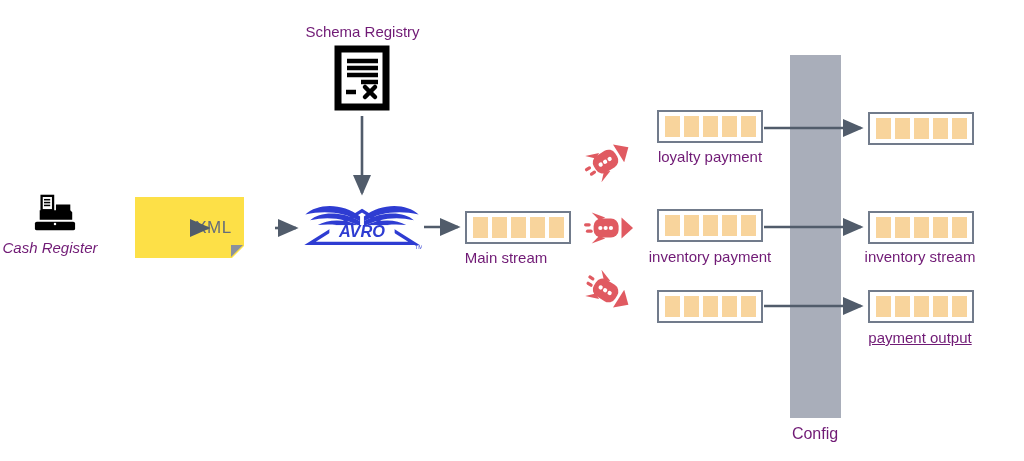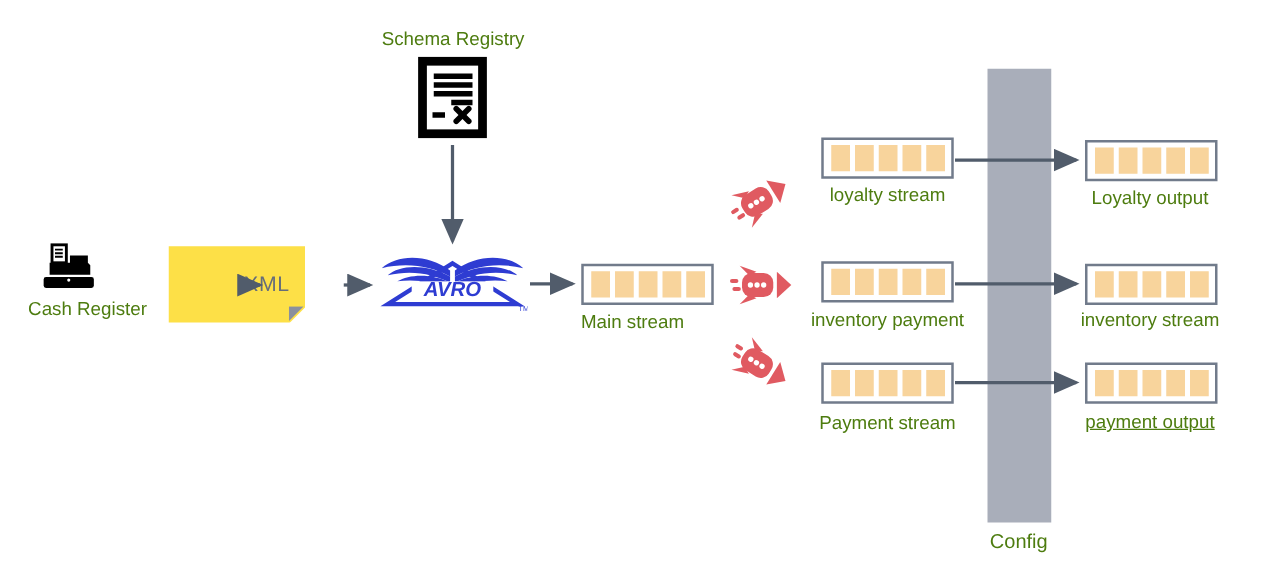--- a/index.html
+++ b/index.html
@@ -1,21 +1,21 @@
 <!DOCTYPE html>
 <html><head>
 <meta charset="utf-8">
 <style>
   html,body{margin:0;padding:0;background:#fff;}
   .stage{
     position:relative;width:1024px;height:461px;background:#ffffff;overflow:hidden;
     font-family:"Liberation Sans", sans-serif;
   }
   .lbl{
-    position:absolute;color:#4d7c0f;font-size:15px;text-align:center;
+    position:absolute;color:#701a75;font-size:15px;text-align:center;
     white-space:nowrap;line-height:18px;
   }
   
   .queue{
     position:absolute;width:106px;height:33px;background:#fff;
     border:2px solid #717B8B;box-sizing:border-box;
     display:flex;align-items:center;justify-content:center;gap:4px;z-index:2;
   }
   .cell{width:15px;height:21px;background:#F8D49C;}
   
@@ -49,21 +49,21 @@
     <svg width="44" height="42" viewBox="0 0 46 42">
       <rect x="9" y="1" width="12" height="15" fill="#fff" stroke="#000" stroke-width="2.4"></rect>
       <line x1="11.5" y1="5" x2="18" y2="5" stroke="#000" stroke-width="1.6"></line>
       <line x1="11.5" y1="8" x2="18" y2="8" stroke="#000" stroke-width="1.6"></line>
       <line x1="11.5" y1="11" x2="18" y2="11" stroke="#000" stroke-width="1.6"></line>
       <path d="M7 16 L24 16 L24 10 L39 10 L39 16 L41 18 L41 26 L7 26 Z" fill="#000"></path>
       <rect x="2" y="28" width="42" height="9" rx="2" fill="#000"></rect>
       <circle cx="23" cy="30.5" r="1.3" fill="#fff"></circle>
     </svg>
   </div>
-  <div class="lbl" style="left:20px;top:239px;width:100px;">Cash Register</div>
+  <div class="lbl" style="left:0;top:239px;width:100px;font-style:italic;">Cash Register</div>
 
   <div class="doc" style="left:135px;top:197px;">
     <span class="doc-label">XML</span>
     <span class="fold-flap"></span>
     <span class="fold-cut"></span>
   </div>
 
 
   <div class="lbl" style="left:290px;top:23px;width:145px;">Schema Registry</div>
   <div class="icon-wrap" style="left:334px;top:45px;">
@@ -153,51 +153,49 @@
     </svg>
   </div>
 
   <div class="queue" style="left:657px;top:110px;">
     <div class="cell"></div>
     <div class="cell"></div>
     <div class="cell"></div>
     <div class="cell"></div>
     <div class="cell"></div>
   </div>
-  <div class="lbl" style="left:640px;top:148px;width:140px;">loyalty stream</div>
+  <div class="lbl" style="left:640px;top:148px;width:140px;">loyalty payment</div>
 
   <div class="queue" style="left:657px;top:209px;">
     <div class="cell"></div>
     <div class="cell"></div>
     <div class="cell"></div>
     <div class="cell"></div>
     <div class="cell"></div>
   </div>
   <div class="lbl" style="left:640px;top:248px;width:140px;">inventory payment</div>
 
   <div class="queue" style="left:657px;top:290px;">
     <div class="cell"></div>
     <div class="cell"></div>
     <div class="cell"></div>
     <div class="cell"></div>
     <div class="cell"></div>
   </div>
-  <div class="lbl" style="left:640px;top:330px;width:140px;">Payment stream</div>
 
   <div class="bar"></div>
   <div class="lbl" style="left:780px;top:425px;width:70px;font-size:16px;">Config</div>
 
   <div class="queue" style="left:868px;top:112px;">
     <div class="cell"></div>
     <div class="cell"></div>
     <div class="cell"></div>
     <div class="cell"></div>
     <div class="cell"></div>
   </div>
-  <div class="lbl" style="left:850px;top:150px;width:140px;">Loyalty output</div>
 
   <div class="queue" style="left:868px;top:211px;">
     <div class="cell"></div>
     <div class="cell"></div>
     <div class="cell"></div>
     <div class="cell"></div>
     <div class="cell"></div>
   </div>
   <div class="lbl" style="left:850px;top:248px;width:140px;">inventory stream</div>
 

